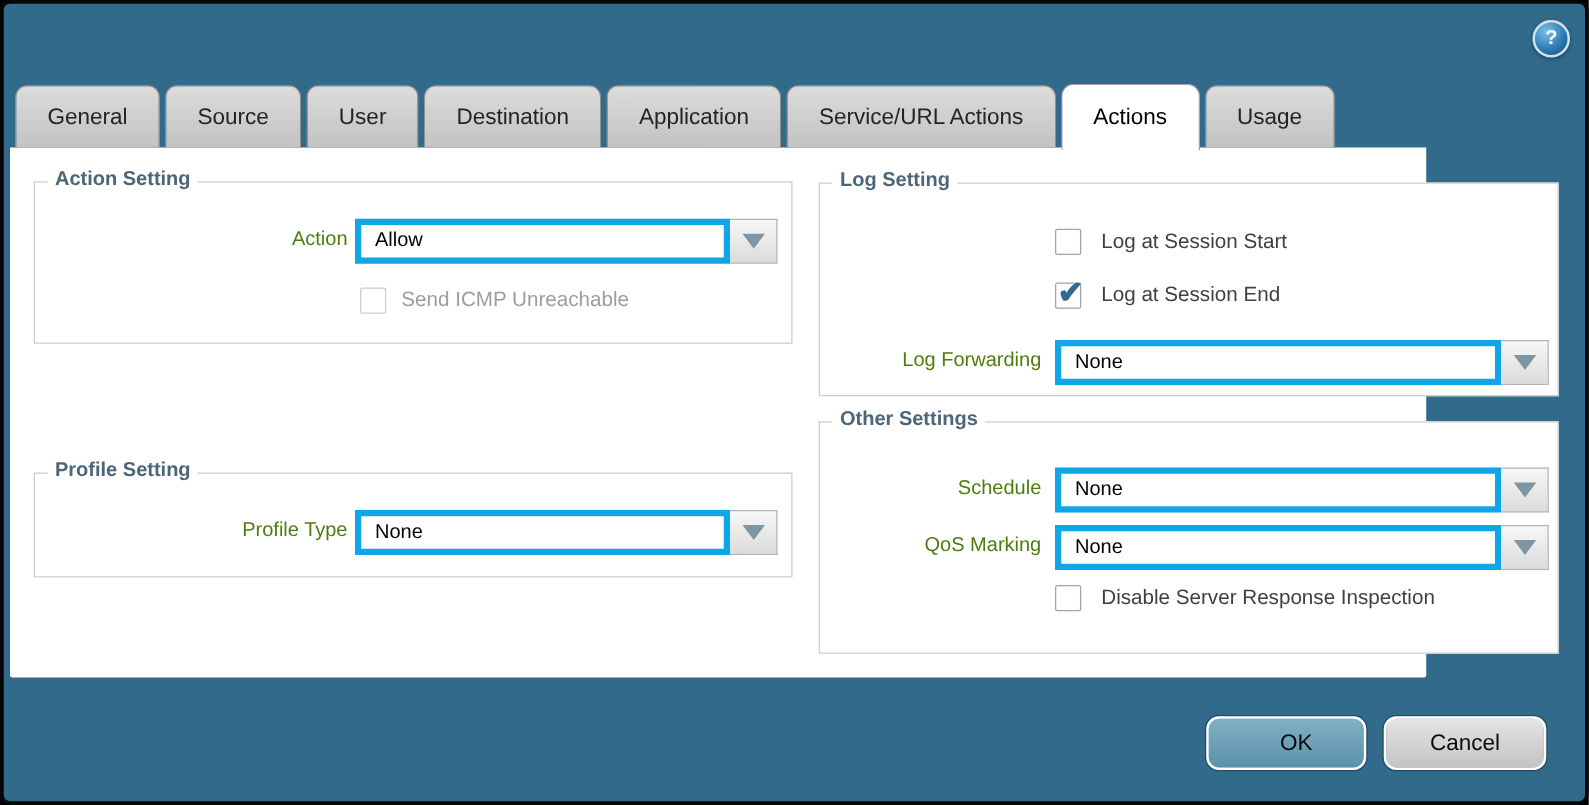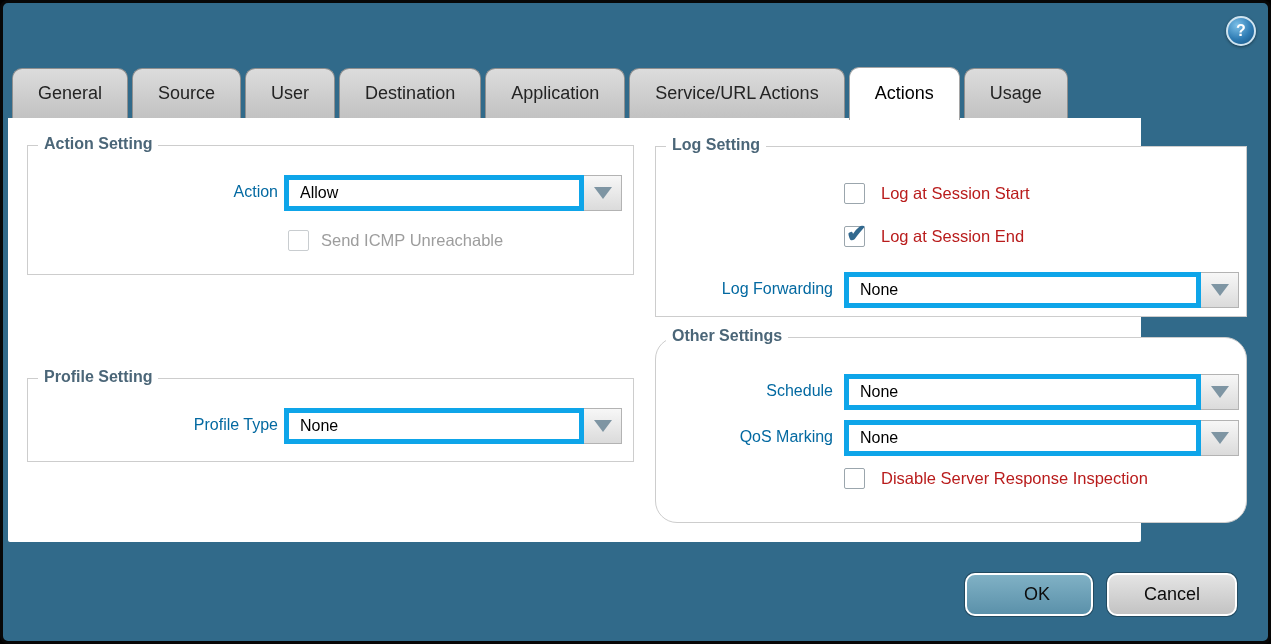--- a/index.html
+++ b/index.html
@@ -50,24 +50,24 @@
 
   .fieldset { position: absolute; border: 1px solid #cdcdcd; background: #fff; }
   .legend {
     position: absolute; top: -11px; left: 10px; background: #fff;
     padding: 0 6px; font-size: 16px; font-weight: bold; color: #4b6678;
     white-space: nowrap;
   }
   .fs-action  { left: 19px;  top: 27px;  width: 607px; height: 130px; }
   .fs-profile { left: 19px;  top: 260px; width: 607px; height: 84px;  }
   .fs-log     { left: 647px; top: 28px;  width: 592px; height: 171px; }
-  .fs-other   { left: 647px; top: 219px; width: 592px; height: 186px; border-radius: 22px; }
+  .fs-other   { left: 647px; top: 219px; width: 592px; height: 186px; }
 
   .field-label {
-    position: absolute; font-size: 16px; color: #0369a1;
+    position: absolute; font-size: 16px; color: #4d7c0f;
     text-align: right; white-space: nowrap;
   }
 
   .dropdown { position: absolute; display: flex; height: 36px; cursor: pointer; }
   .dd-value {
     flex: 1; border: 5px solid #0ea5e9; background: #fff;
     font-size: 16px; color: #000;
     display: flex; align-items: center; padding: 0 11px;
   }
   .dd-btn {
@@ -85,21 +85,21 @@
     position: absolute; width: 21px; height: 21px;
     border: 1px solid #9ba6ad; border-radius: 2px; background: #fff;
     cursor: pointer;
   }
   .checkbox.checked::after {
     content: "\2714";
     position: absolute; left: 1px; top: -8px;
     font-size: 25px; font-weight: bold; color: #31688e;
   }
   .checkbox.disabled { border-color: #c9cdd0; cursor: default; }
-  .check-label { position: absolute; font-size: 16.5px; color: #b91c1c; white-space: nowrap; }
+  .check-label { position: absolute; font-size: 16.5px; color: #404040; white-space: nowrap; }
   .check-label.disabled { color: #9d9d9d; }
 
   .btn {
     position: absolute; height: 43px;
     border: 2px solid #fff; border-radius: 10px;
     font-size: 18px; color: #0c0c0c;
     display: flex; align-items: center; justify-content: center;
     box-shadow: 0 0 0 1px rgba(0,0,0,.3);
     cursor: pointer;
   }

